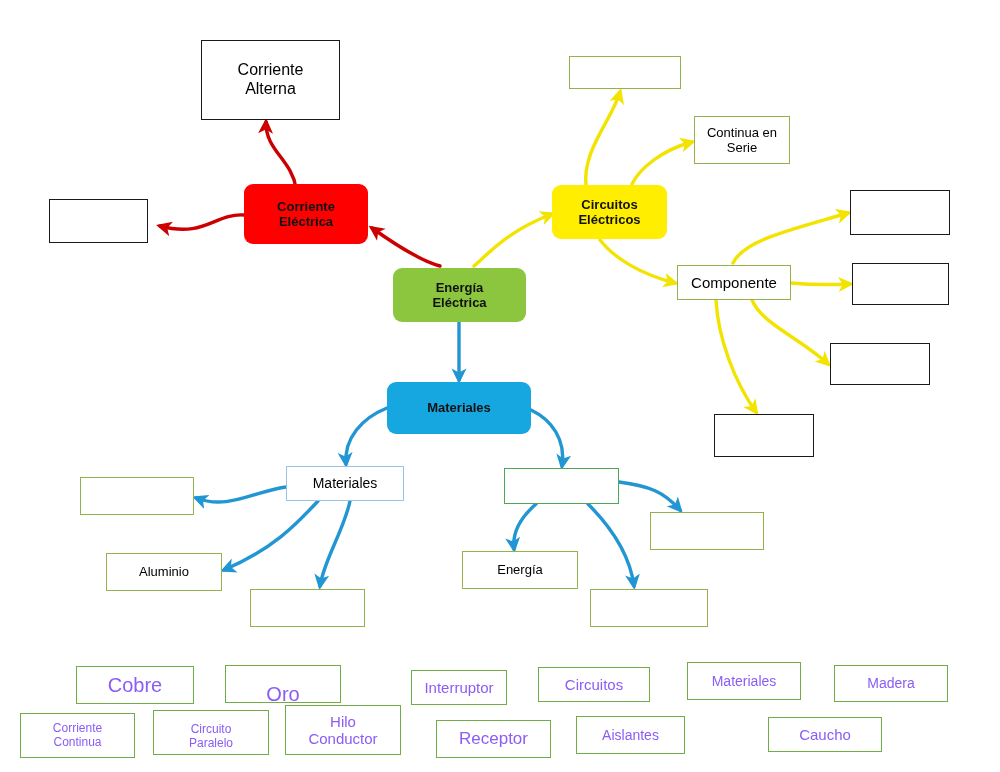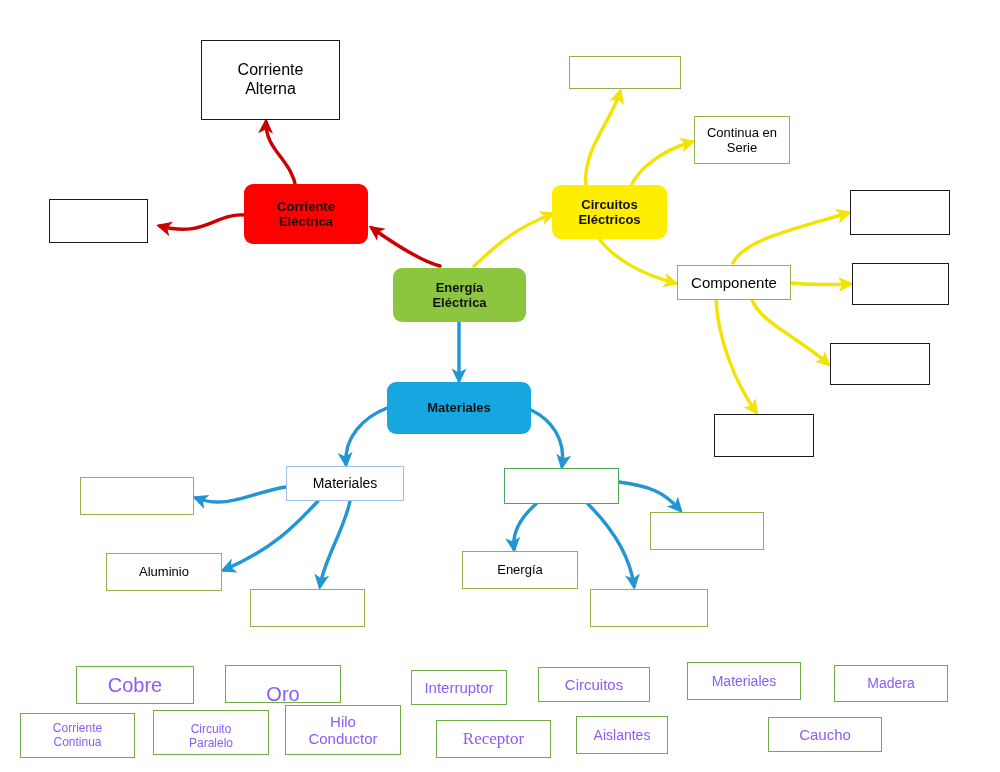--- a/index.html
+++ b/index.html
@@ -209,24 +209,24 @@
 Continua</span>
       </div>
       <div class="chip" style="left: 153px; top: 710px; width: 116px; height: 45px; font-size: 12px;">
         <span style="white-space: pre-line; margin-top: 8px;">Circuito
 Paralelo</span>
       </div>
       <div class="chip" style="left: 285px; top: 705px; width: 116px; height: 50px; font-size: 15px;">
         <span style="white-space: pre-line;">Hilo
 Conductor</span>
       </div>
-      <div class="chip" style="left: 436px; top: 720px; width: 115px; height: 38px; font-size: 17px; font-family: Liberation Serif, serif;">
+      <div class="chip" style="left: 436px; top: 720px; width: 115px; height: 38px; font-size: 17px;">
         <span style="white-space: pre-line;">Receptor</span>
       </div>
-      <div class="chip" style="left: 576px; top: 716px; width: 92px; height: 38px; font-size: 14px;">
+      <div class="chip" style="left: 576px; top: 716px; width: 109px; height: 38px; font-size: 14px;">
         <span style="white-space: pre-line;">Aislantes</span>
       </div>
       <div class="chip" style="left: 768px; top: 717px; width: 114px; height: 35px; font-size: 15px;">
         <span style="white-space: pre-line;">Caucho</span>
       </div>
     </div>
 
 </div>
 
 </body></html>

